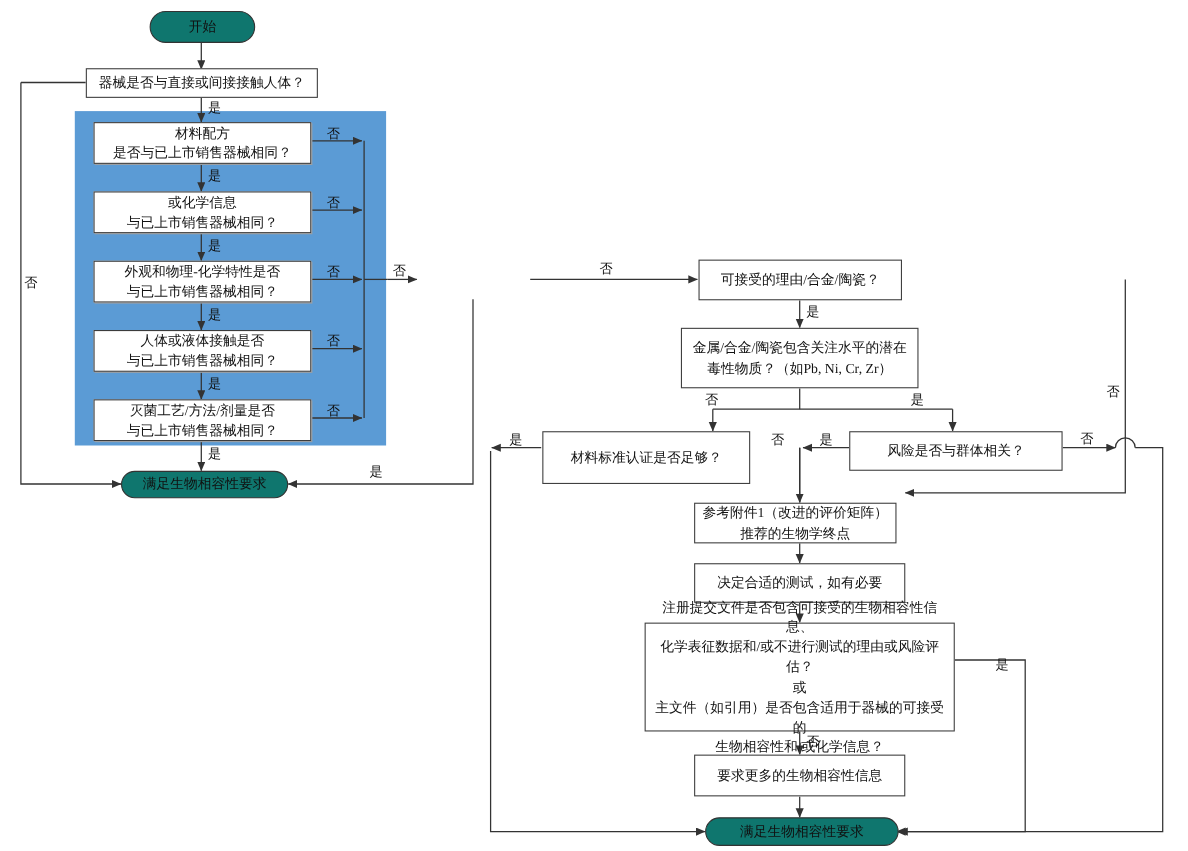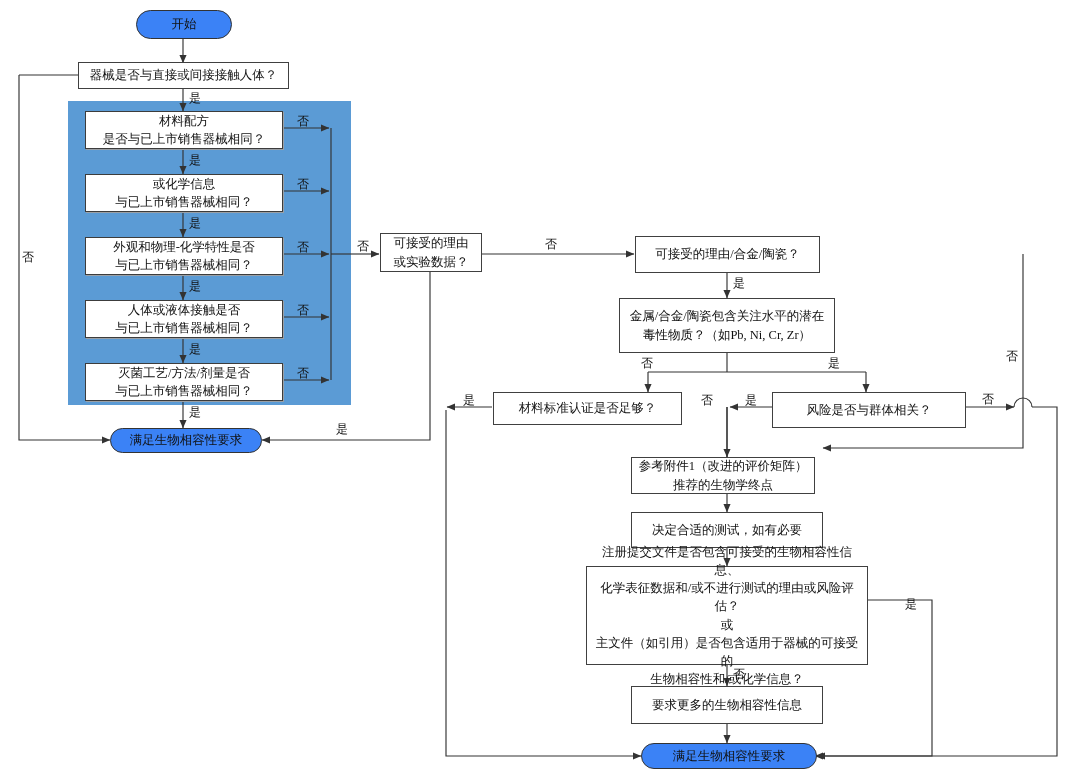--- a/index.html
+++ b/index.html
@@ -13,21 +13,21 @@
   .node{
     position:absolute;box-sizing:border-box;background:#ffffff;
     border:1px solid #404040;
     display:flex;align-items:center;justify-content:center;
     text-align:center;color:#111111;
     font-size:12.5px;line-height:1.45;
     padding:2px 4px;
   }
   .node.shadowed{border:1px solid #3c3c3c;box-shadow:1px 1px 0 #9aa0a6;}
   .node.terminal{
-    border-radius:999px;border:1px solid #333333;background:#3b82f6;
+    border-radius:999px;border:1px solid #333333;background:#0f766e;
   }
   .node .txt{display:block;width:100%;white-space:pre-line;}
   .edgelabel{
     position:absolute;font-size:12px;color:#111111;background:transparent;
     font-family:"Liberation Serif","DejaVu Serif",serif;
     white-space:nowrap;
   }
 </style>
 </head>
 <body>
@@ -144,35 +144,31 @@
 
   <div class="node shadowed" style="left:85px;top:363px;width:198px;height:38px;">
     <span class="txt">灭菌工艺/方法/剂量是否
 与已上市销售器械相同？</span>
   </div>
 
   <div class="node terminal" style="left:110px;top:428px;width:152px;height:25px;">
     <span class="txt">满足生物相容性要求</span>
   </div>
 
-  <div class="node" style="left:380px;top:233px;width:102px;height:39px;">
-    <span class="txt">可接受的理由
-或实验数据？</span>
-  </div>
 
   <div class="node" style="left:635px;top:236px;width:185px;height:37px;">
     <span class="txt">可接受的理由/合金/陶瓷？</span>
   </div>
 
   <div class="node" style="left:619px;top:298px;width:216px;height:55px;">
     <span class="txt">金属/合金/陶瓷包含关注水平的潜在
 毒性物质？（如Pb, Ni, Cr, Zr）</span>
   </div>
 
-  <div class="node" style="left:493px;top:392px;width:189px;height:33px;">
+  <div class="node" style="left:493px;top:392px;width:189px;height:48px;">
     <span class="txt">材料标准认证是否足够？</span>
   </div>
 
   <div class="node" style="left:772px;top:392px;width:194px;height:36px;">
     <span class="txt">风险是否与群体相关？</span>
   </div>
 
   <div class="node" style="left:631px;top:457px;width:184px;height:37px;">
     <span class="txt">参考附件1（改进的评价矩阵）
 推荐的生物学终点</span>

